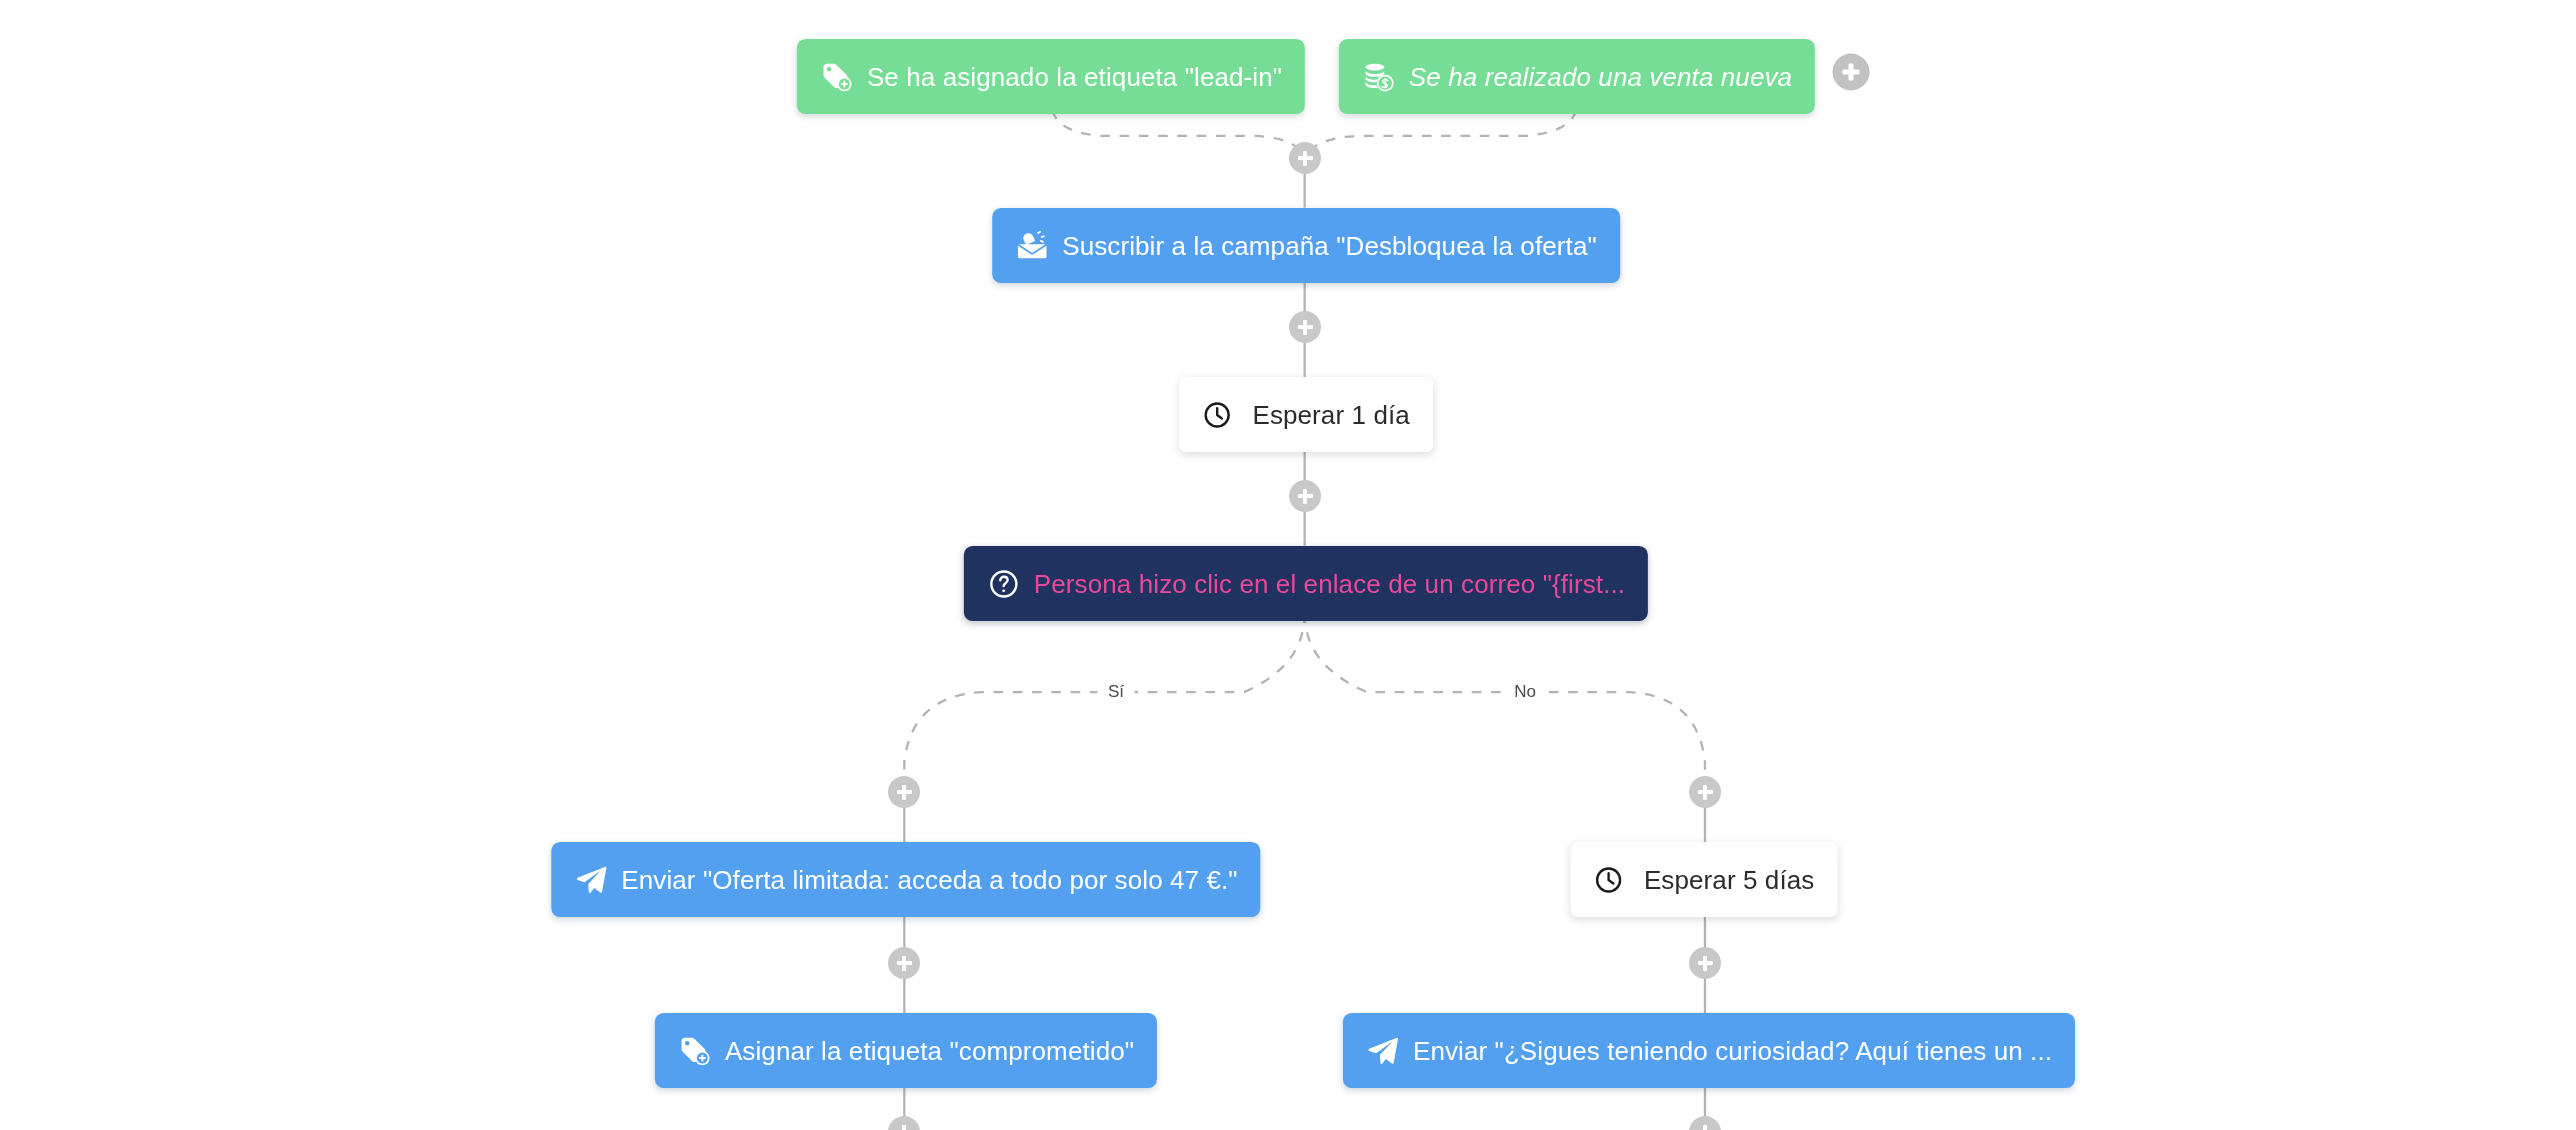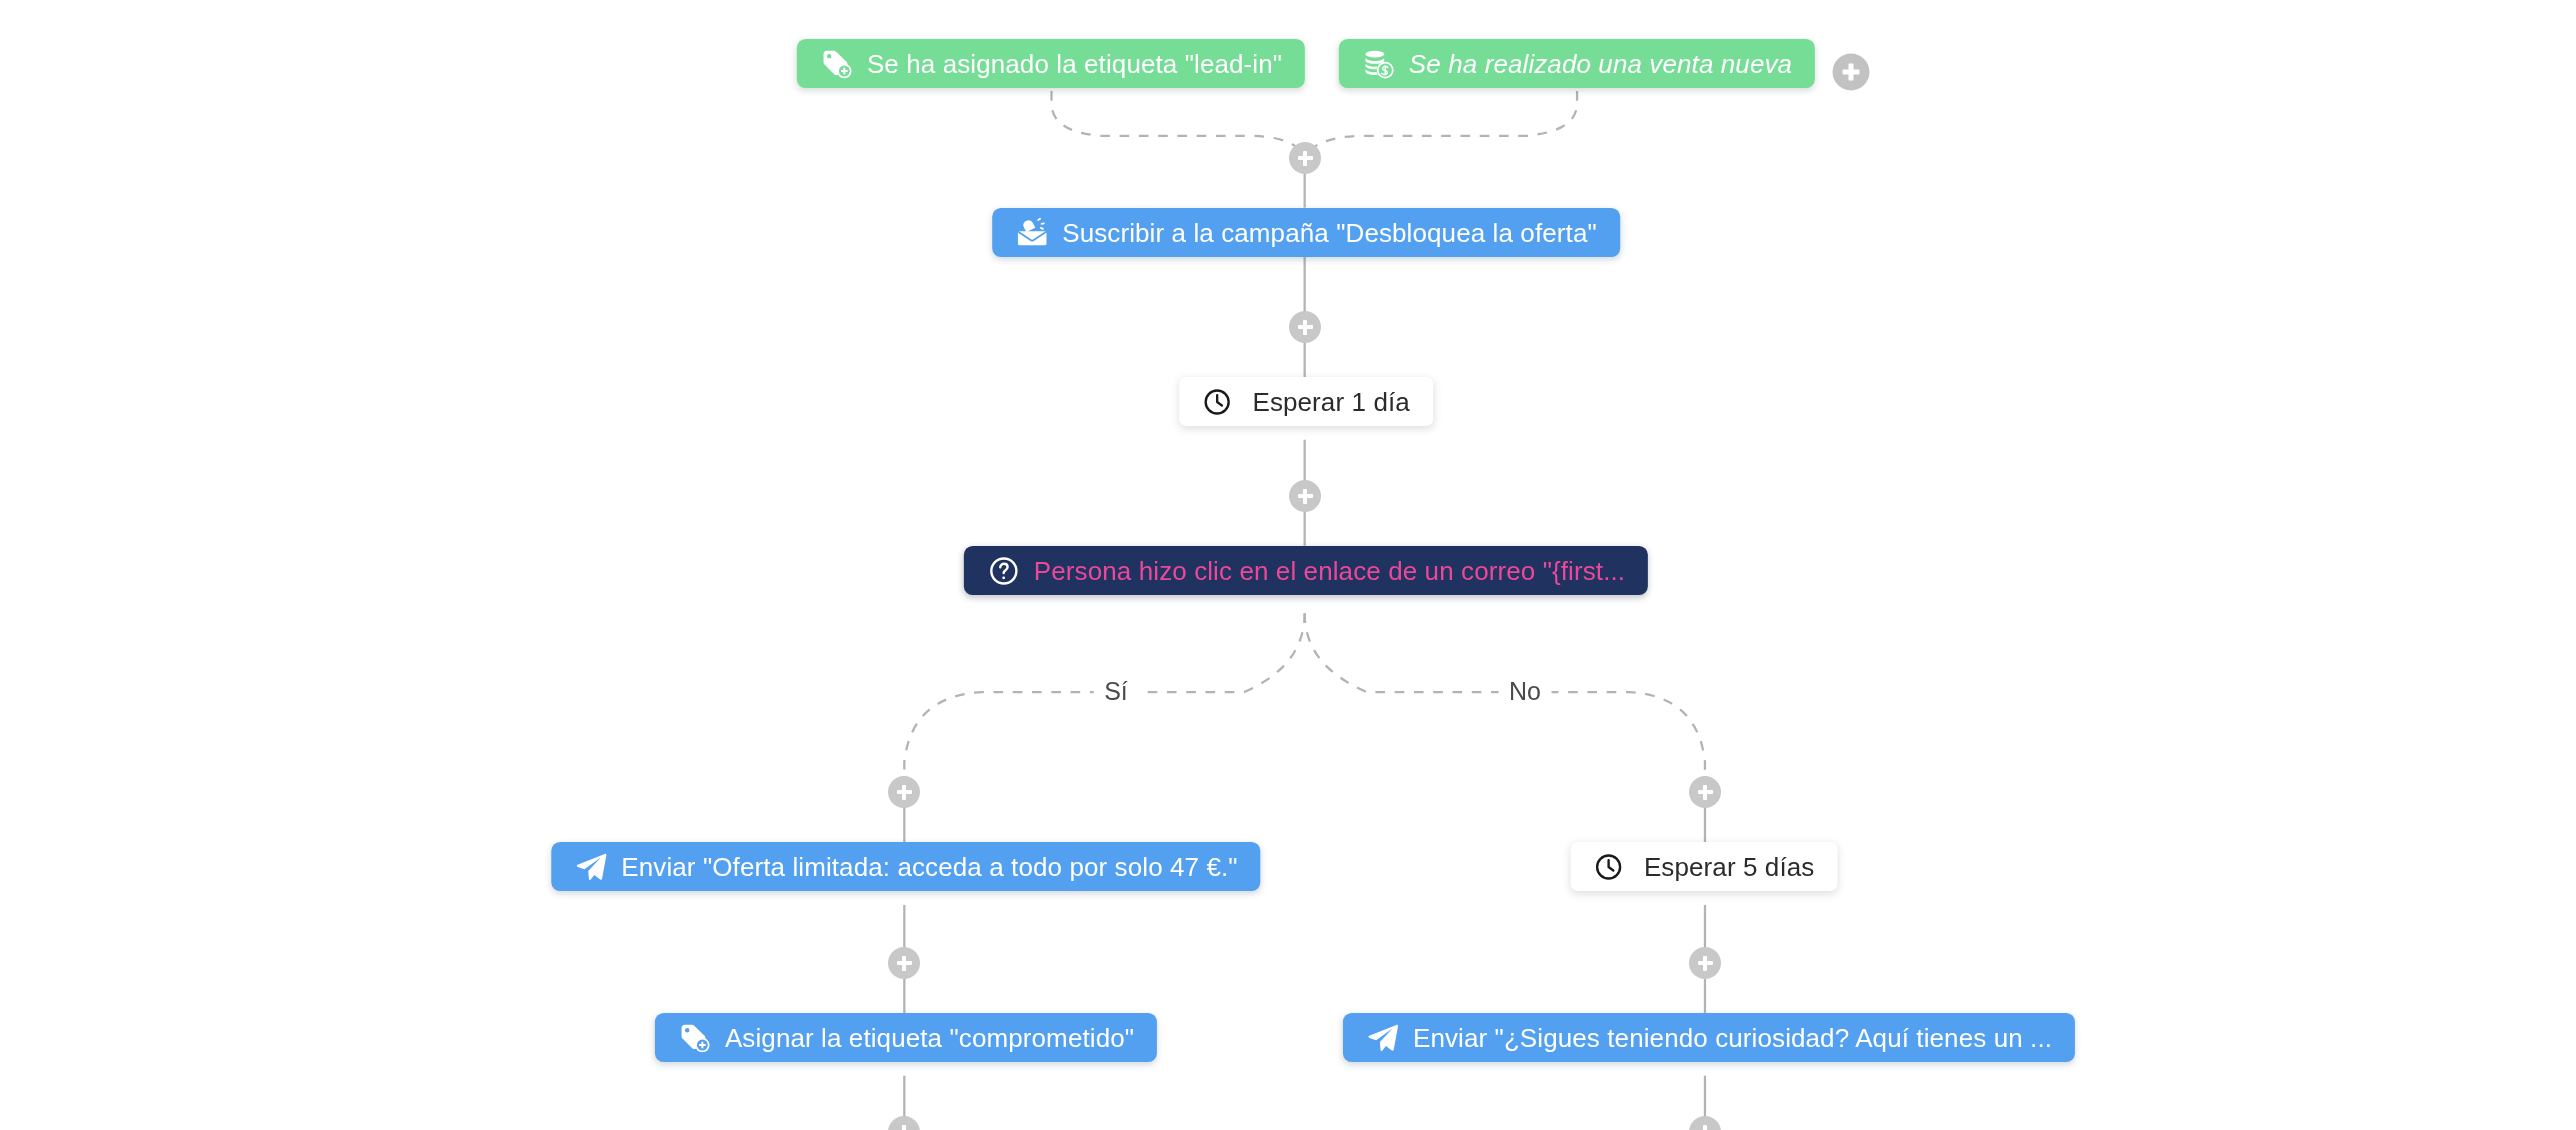--- a/index.html
+++ b/index.html
@@ -30,21 +30,21 @@
     height: 1130px;
     pointer-events: none;
   }
 
   
   .node {
     position: absolute;
     display: flex;
     align-items: center;
     box-sizing: border-box;
-    height: 49px;
+    height: 75px;
     padding: 0 23px;
     border-radius: 8.8px;
     white-space: nowrap;
     font-size: 26px;
     letter-spacing: 0.1px;
     line-height: 1;
     transform: translateX(-50%);
     z-index: 5;
   }
   .node .ico {
@@ -114,21 +114,21 @@
     height: 37px;
     background: #c2c2c2;
   }
   .plus.standalone::before { width: 16.6px; height: 4.4px; }
   .plus.standalone::after  { width: 4.4px;  height: 16.6px; }
 
   
   .branch-label {
     position: absolute;
     transform: translate(-50%, -50%);
-    font-size: 25px;
+    font-size: 17px;
     color: #4a4a4a;
     background: #ffffff;
     padding: 0 10.5px;
     line-height: 1.1;
     z-index: 4;
     white-space: nowrap;
   }
 </style>
 </head>
 <body>

